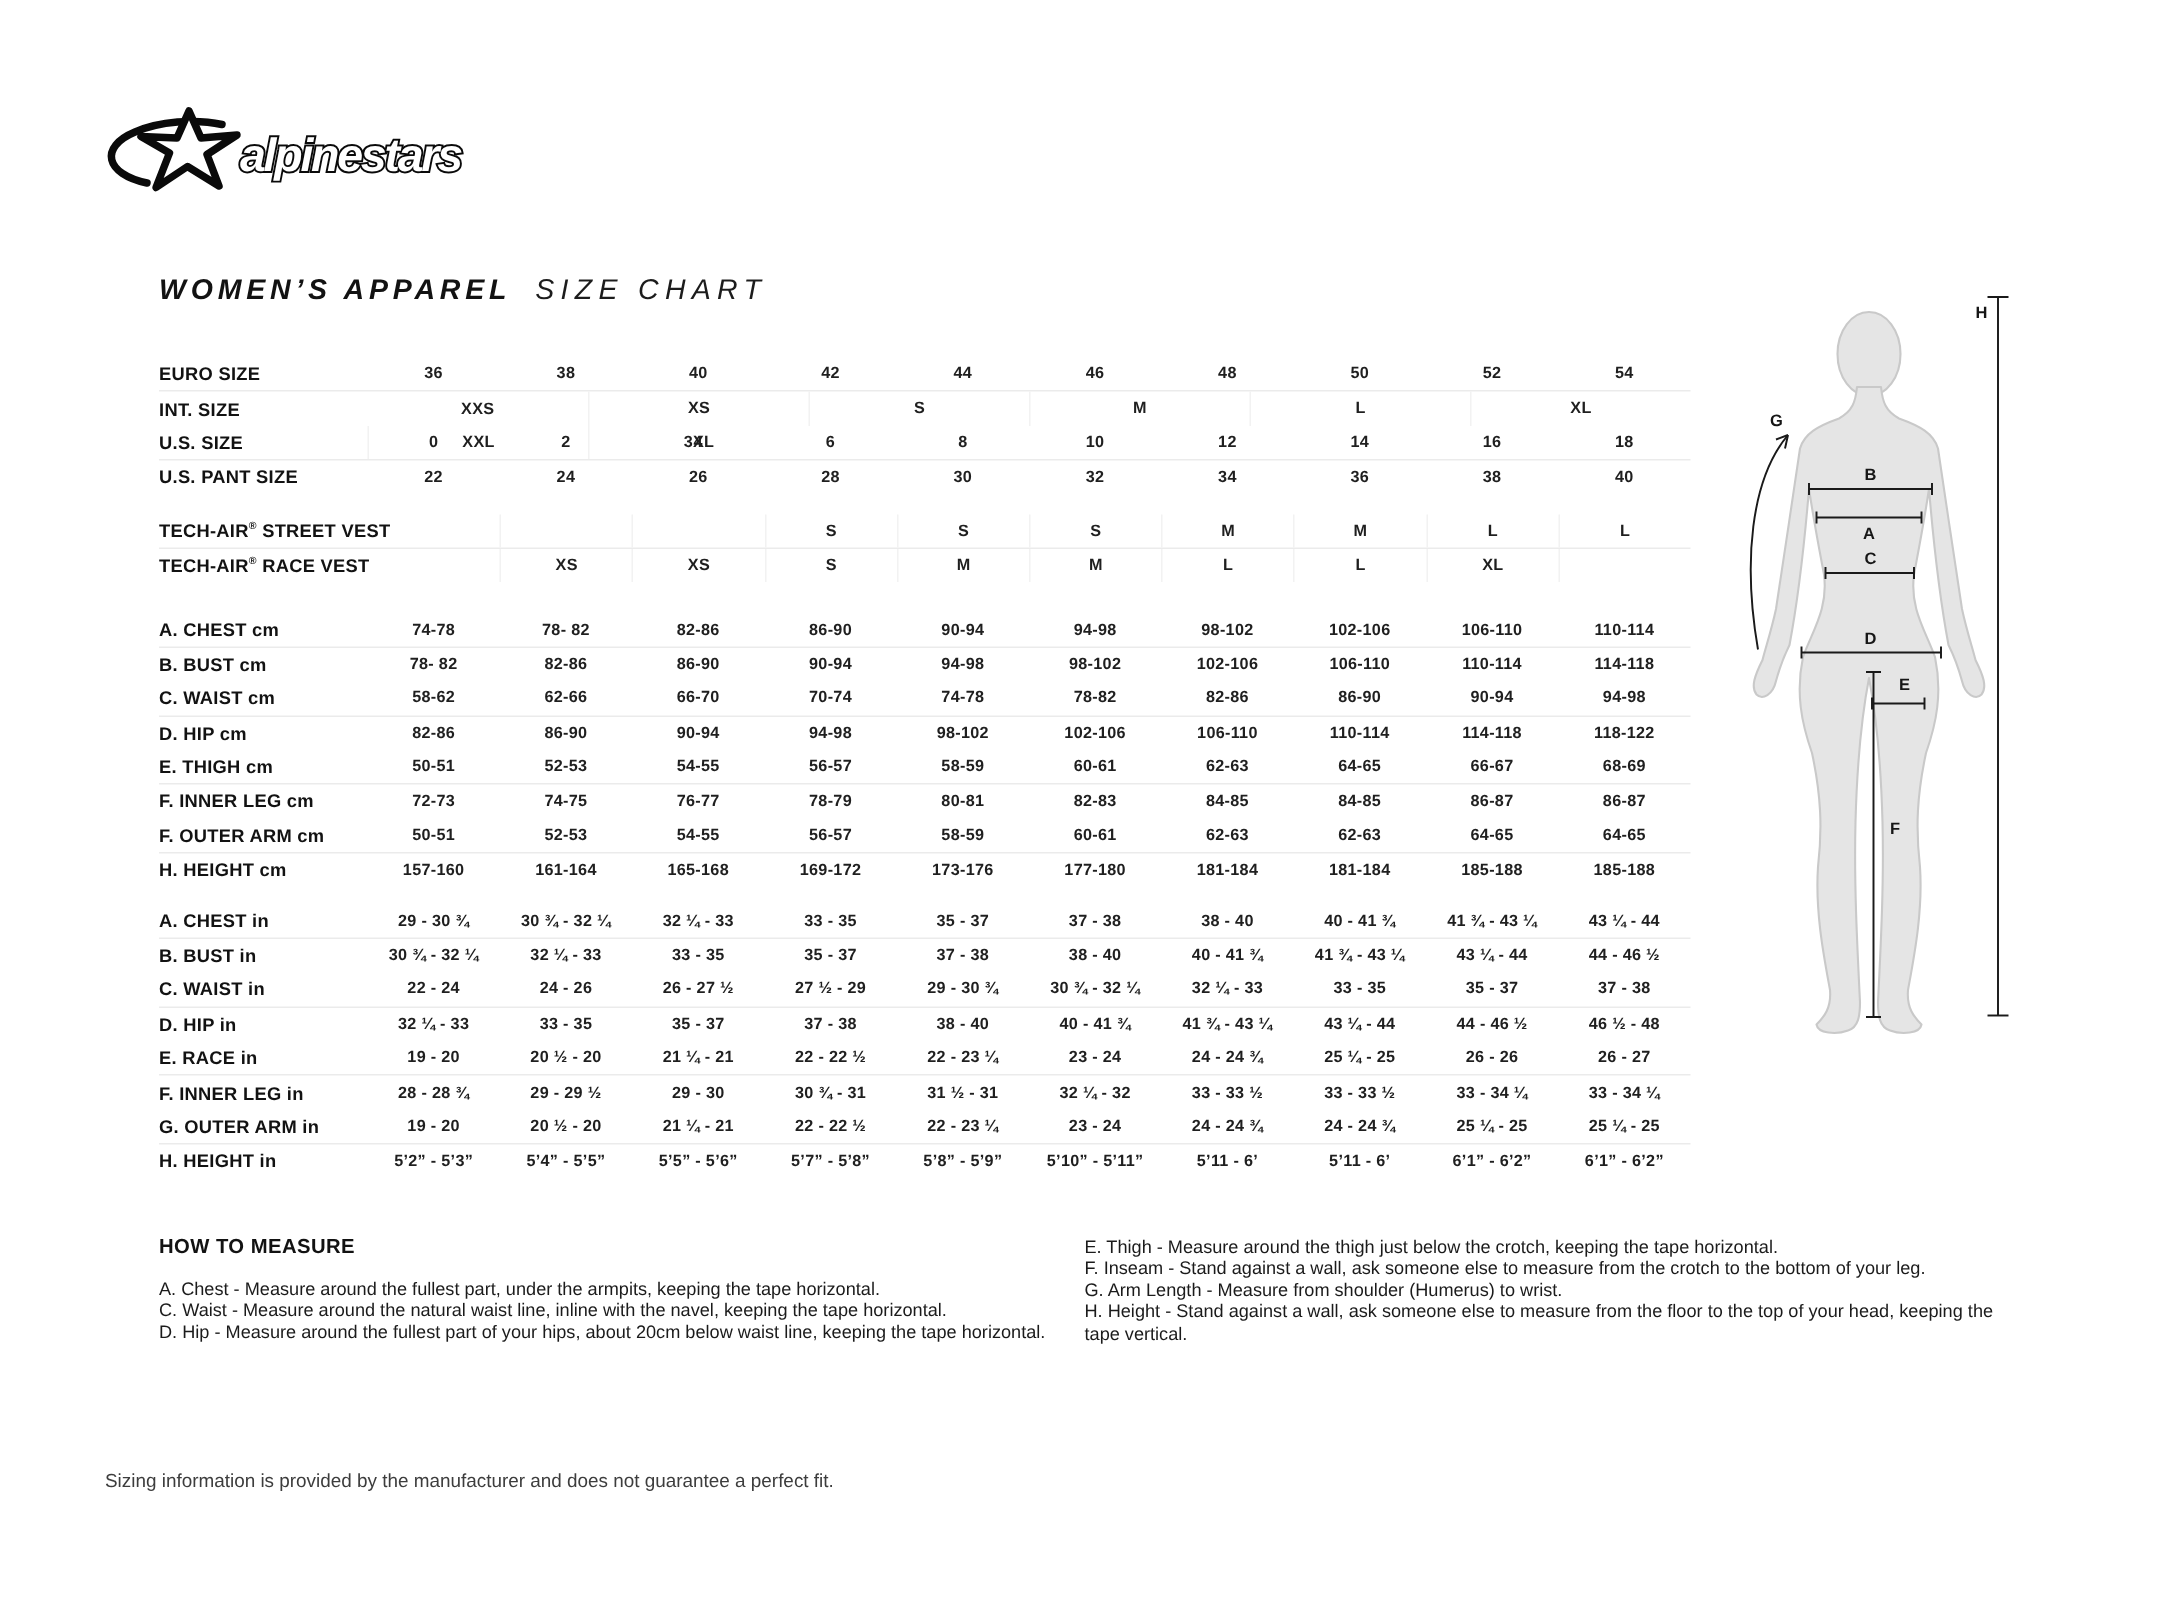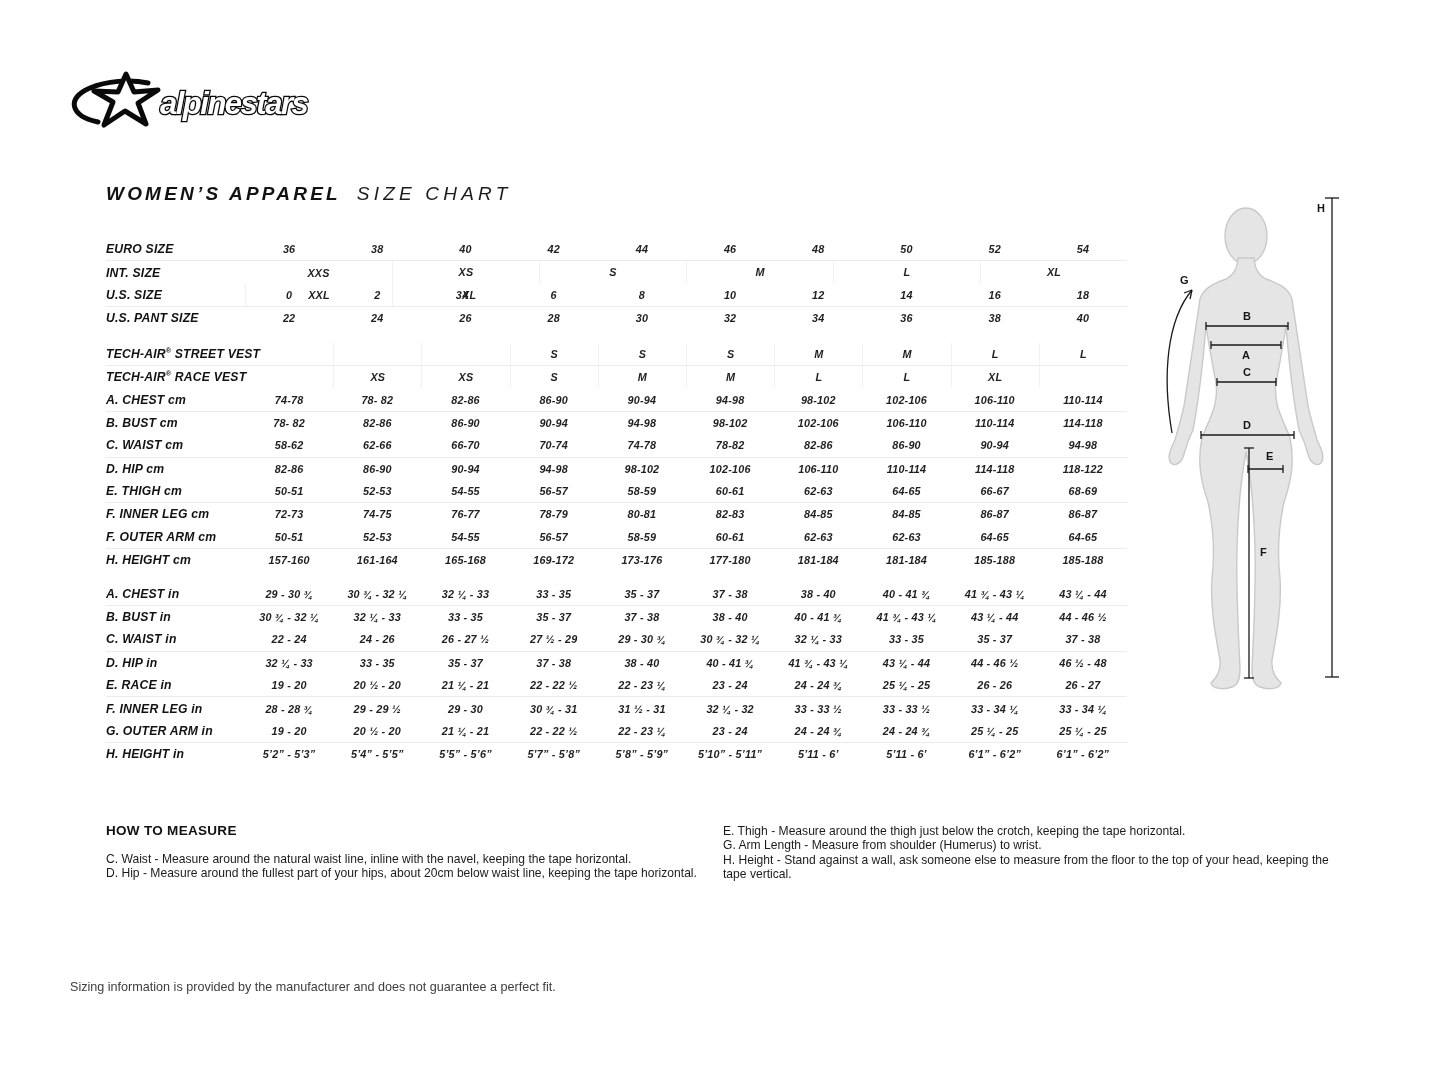--- a/index.html
+++ b/index.html
@@ -8,23 +8,23 @@
     font-family:"Liberation Sans", sans-serif; color:#121212; overflow:hidden;
   }
   
   .logo { position:absolute; left:68px; top:70px; width:260px; height:66px; }
   
   .title { position:absolute; left:106px; top:183px; font-style:italic; font-size:19px; white-space:nowrap; }
   .title .main { font-weight:800; letter-spacing:3.2px; margin-right:16px; }
   .title .sub  { font-weight:400; letter-spacing:4.2px; color:#1c1c1c;text-align:right; }
   
   .size-table { position:absolute; left:106px; top:238px; width:1021px; }
-  .tblock { width:100%;font-style:italic; }
+  .tblock { width:100%; }
   .tblock + .tblock.m14 { margin-top:13px; }
-  .tblock + .tblock.m20 { }
+  .tblock + .tblock.m20 { margin-top:20px; }
   .tblock + .tblock.m11 { margin-top:11px; }
   .trow { display:flex; align-items:center; height:22.4px; }
   .trow.rule { border-bottom:1px solid #ebebeb; }
   .tlabel { flex:0 0 139px; width:139px; font-weight:700; font-size:12.2px; letter-spacing:0.2px; white-space:nowrap; }
   .tlabel sup.reg { font-size:7px; }
   .tvals { flex:1 1 auto; display:grid; height:100%; align-items:center; }
   .tvals.c10 { grid-template-columns:repeat(10,1fr); }
   .tvals.c8  { grid-template-columns:repeat(6,1fr); }
   .tcell { text-align:center; font-weight:700; font-size:10.8px; letter-spacing:0.2px; white-space:nowrap; color:#1f1f1f; }
   .tvals.sep .tcell + .tcell { border-left:1px solid #f2f2f2; height:100%; line-height:22.4px; }
@@ -461,25 +461,27 @@
     <text x="118" y="270">E</text>
     <text x="112" y="366">F</text>
     <text x="32" y="94">G</text>
     <text x="169" y="22">H</text>
   </svg>
 </div>
 
 <div class="howto">
   <div class="htm-heading">HOW TO MEASURE</div>
   <div class="htm-left" id="htm-left">
+      <div>A. Chest - Measure around the fullest part, under the armpits, keeping the tape horizontal.</div>
       <div>C. Waist - Measure around the natural waist line, inline with the navel, keeping the tape horizontal.</div>
       <div>D. Hip - Measure around the fullest part of your hips, about 20cm below waist line, keeping the tape horizontal.</div>
     </div>
   <div class="htm-right" id="htm-right">
       <div>E. Thigh - Measure around the thigh just below the crotch, keeping the tape horizontal.</div>
+      <div>F. Inseam - Stand against a wall, ask someone else to measure from the crotch to the bottom of your leg.</div>
       <div>G. Arm Length - Measure from shoulder (Humerus) to wrist.</div>
       <div>H. Height - Stand against a wall, ask someone else to measure from the floor to the top of your head, keeping the tape vertical.</div>
     </div>
 </div>
 
 <div class="footer">
   <div>Sizing information is provided by the manufacturer and does not guarantee a perfect fit.</div>
 </div>
 
 </body></html>

